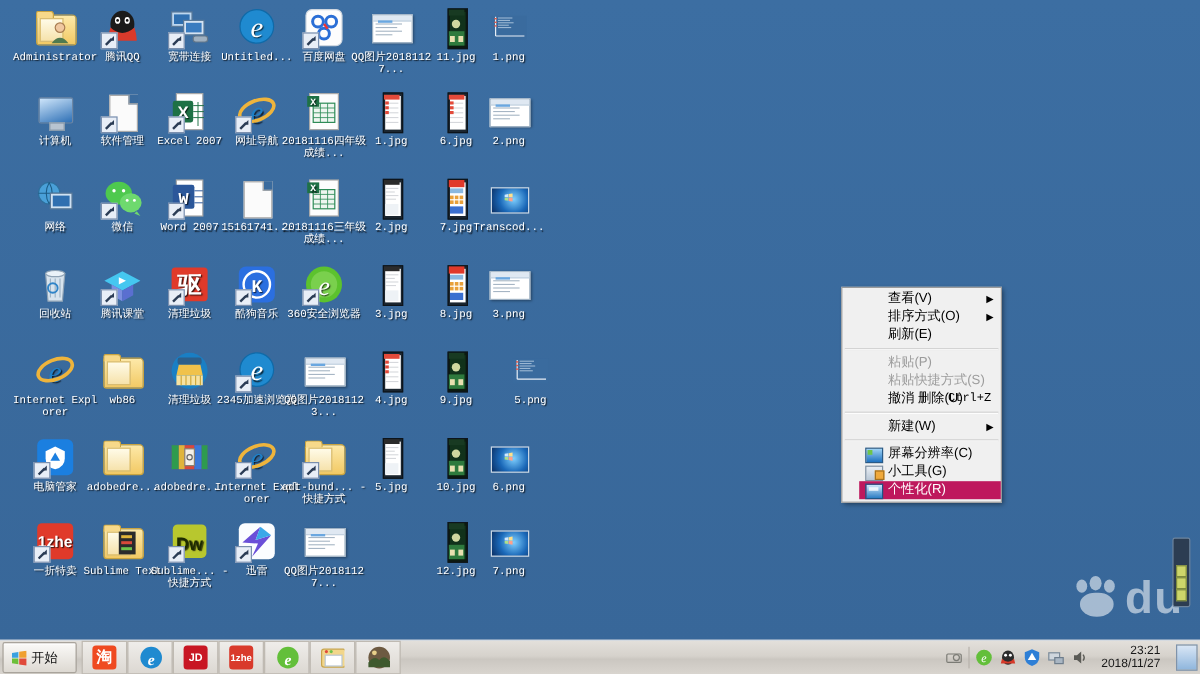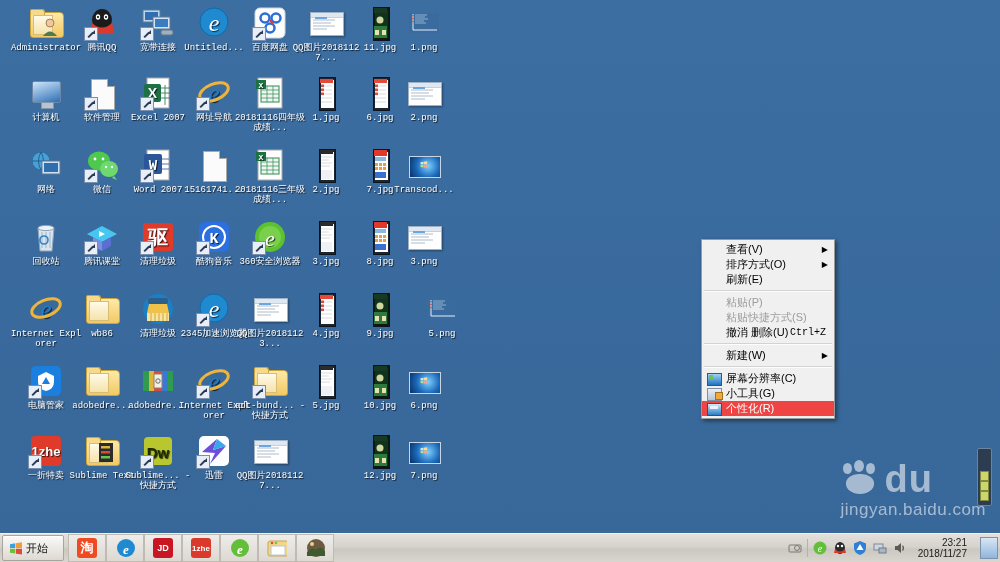--- a/index.html
+++ b/index.html
@@ -70,23 +70,23 @@
 
   
   #ctxmenu{
     position:absolute;left:701px;top:239px;width:132px;
     background:#f0f0f0;border:1px solid #9a9a9a;
     box-shadow:2px 2px 4px rgba(0,0,0,.45);
     font-size:11px;color:#000;
     font-family:"Liberation Sans",sans-serif;
     padding:2px 0;
   }
-  .mi{position:relative;height:15px;line-height:15px;padding:0 6px 0 24px;white-space:nowrap;cursor:default;}
+  .mi{position:relative;height:15px;line-height:15px;padding:0 6px 0 24px;white-space:nowrap;cursor:default;margin-left:14px;}
   .mi.disabled{color:#9c9c9c;}
-  .mi.sel{background:#ef4444;color:#fff;}
+  .mi.sel{background:#be185d;color:#fff;}
   .mi .arrow{position:absolute;right:6px;top:0;line-height:15px;font-size:8px;}
   .mi .accel{position:absolute;right:8px;top:0;line-height:15px;font-family:"Liberation Mono",monospace;font-size:10px;text-align:center;}
   .msep{height:1px;background:#d3d3d3;margin:3px 2px 3px 2px;border-bottom:1px solid #fdfdfd;}
   .mi .mico{position:absolute;left:5px;top:2px;width:13px;height:11px;}
   .ico-res{background:linear-gradient(180deg,#9fd3f5,#1f72c0);border:1px solid #2a5a86;}
   .ico-res:after{content:"";position:absolute;left:1px;top:1px;width:4px;height:4px;background:#6ec44b;}
   .ico-gad{background:linear-gradient(180deg,#e9eef4,#b9c7d6);border:1px solid #7d8fa2;}
   .ico-gad:after{content:"";position:absolute;right:-2px;top:3px;width:6px;height:6px;background:#f0a93b;border:1px solid #a6711f;}
   .ico-per{background:linear-gradient(180deg,#cfe9fb,#2c7dc4);border:1px solid #1e5685;}
   .ico-per:after{content:"";position:absolute;left:2px;top:2px;width:8px;height:3px;background:#fff;opacity:.8;}
@@ -810,21 +810,20 @@
 <div id="wm">
   <div class="big">
     <span class="paw">
       <i style="left:3px;top:0;width:9px;height:11px;"></i>
       <i style="left:14px;top:-3px;width:10px;height:12px;"></i>
       <i style="left:26px;top:0px;width:9px;height:11px;"></i>
       <i style="left:6px;top:11px;width:28px;height:20px;border-radius:45% 45% 50% 50%;"></i>
     </span>
     <span>du</span>
   </div>
-  <div class="sub">jingyan.baidu.com</div>
 </div>
 
 <div id="gadget">
   <div class="cell" style="top:22px"></div>
   <div class="cell" style="top:32px"></div>
   <div class="cell" style="top:42px"></div>
 </div>
 
 <div id="taskbar">
   <div id="startbtn">

